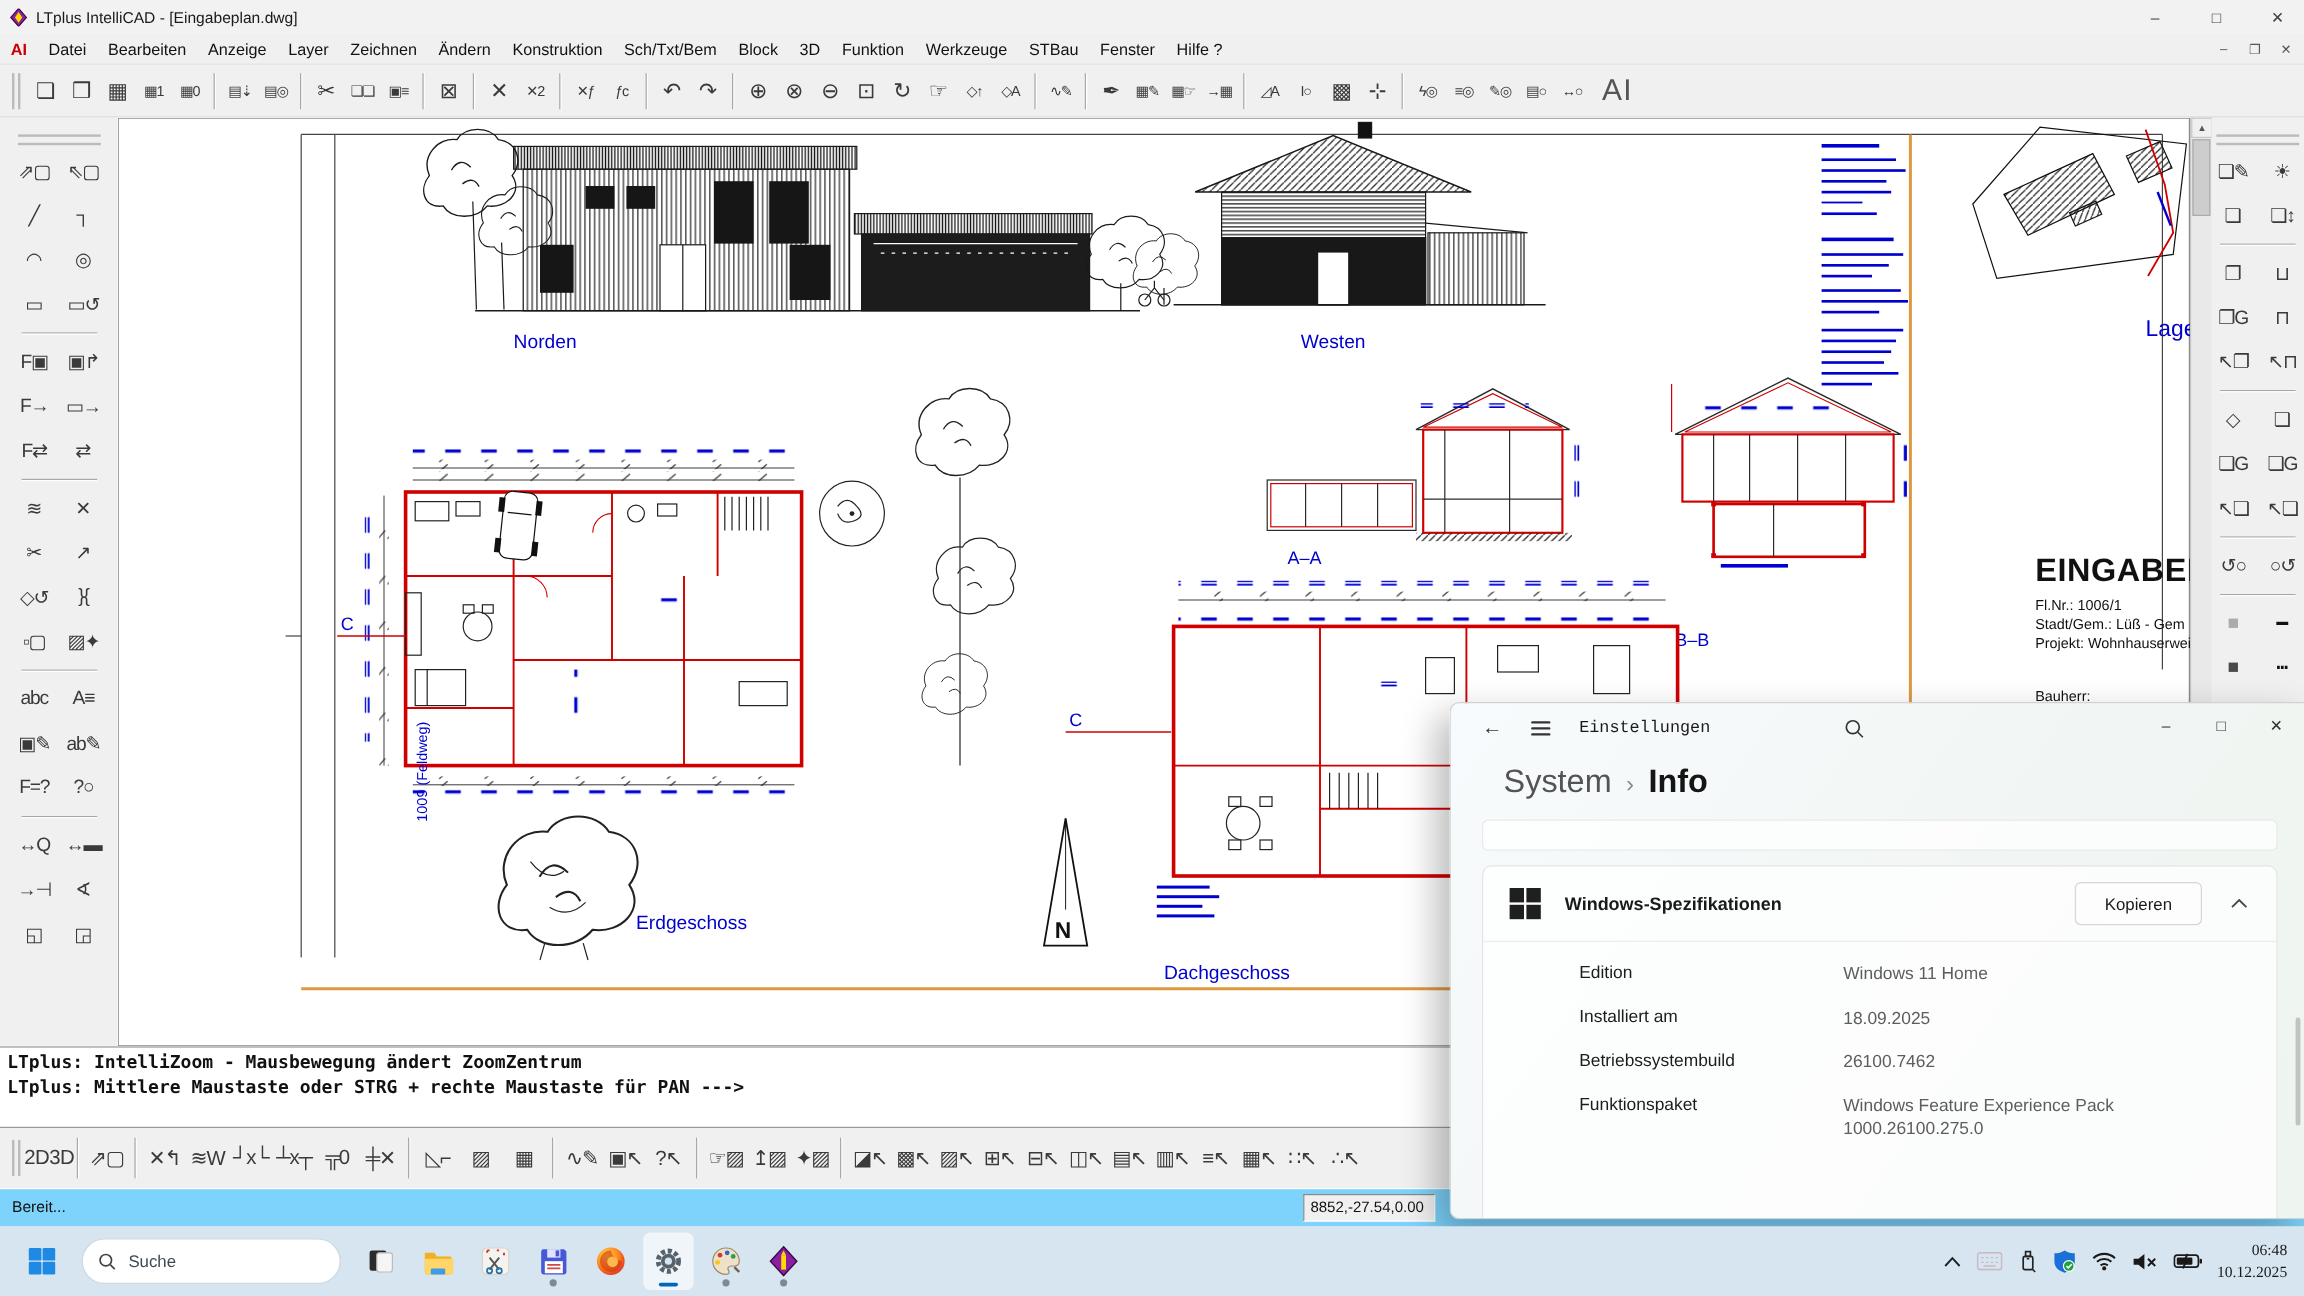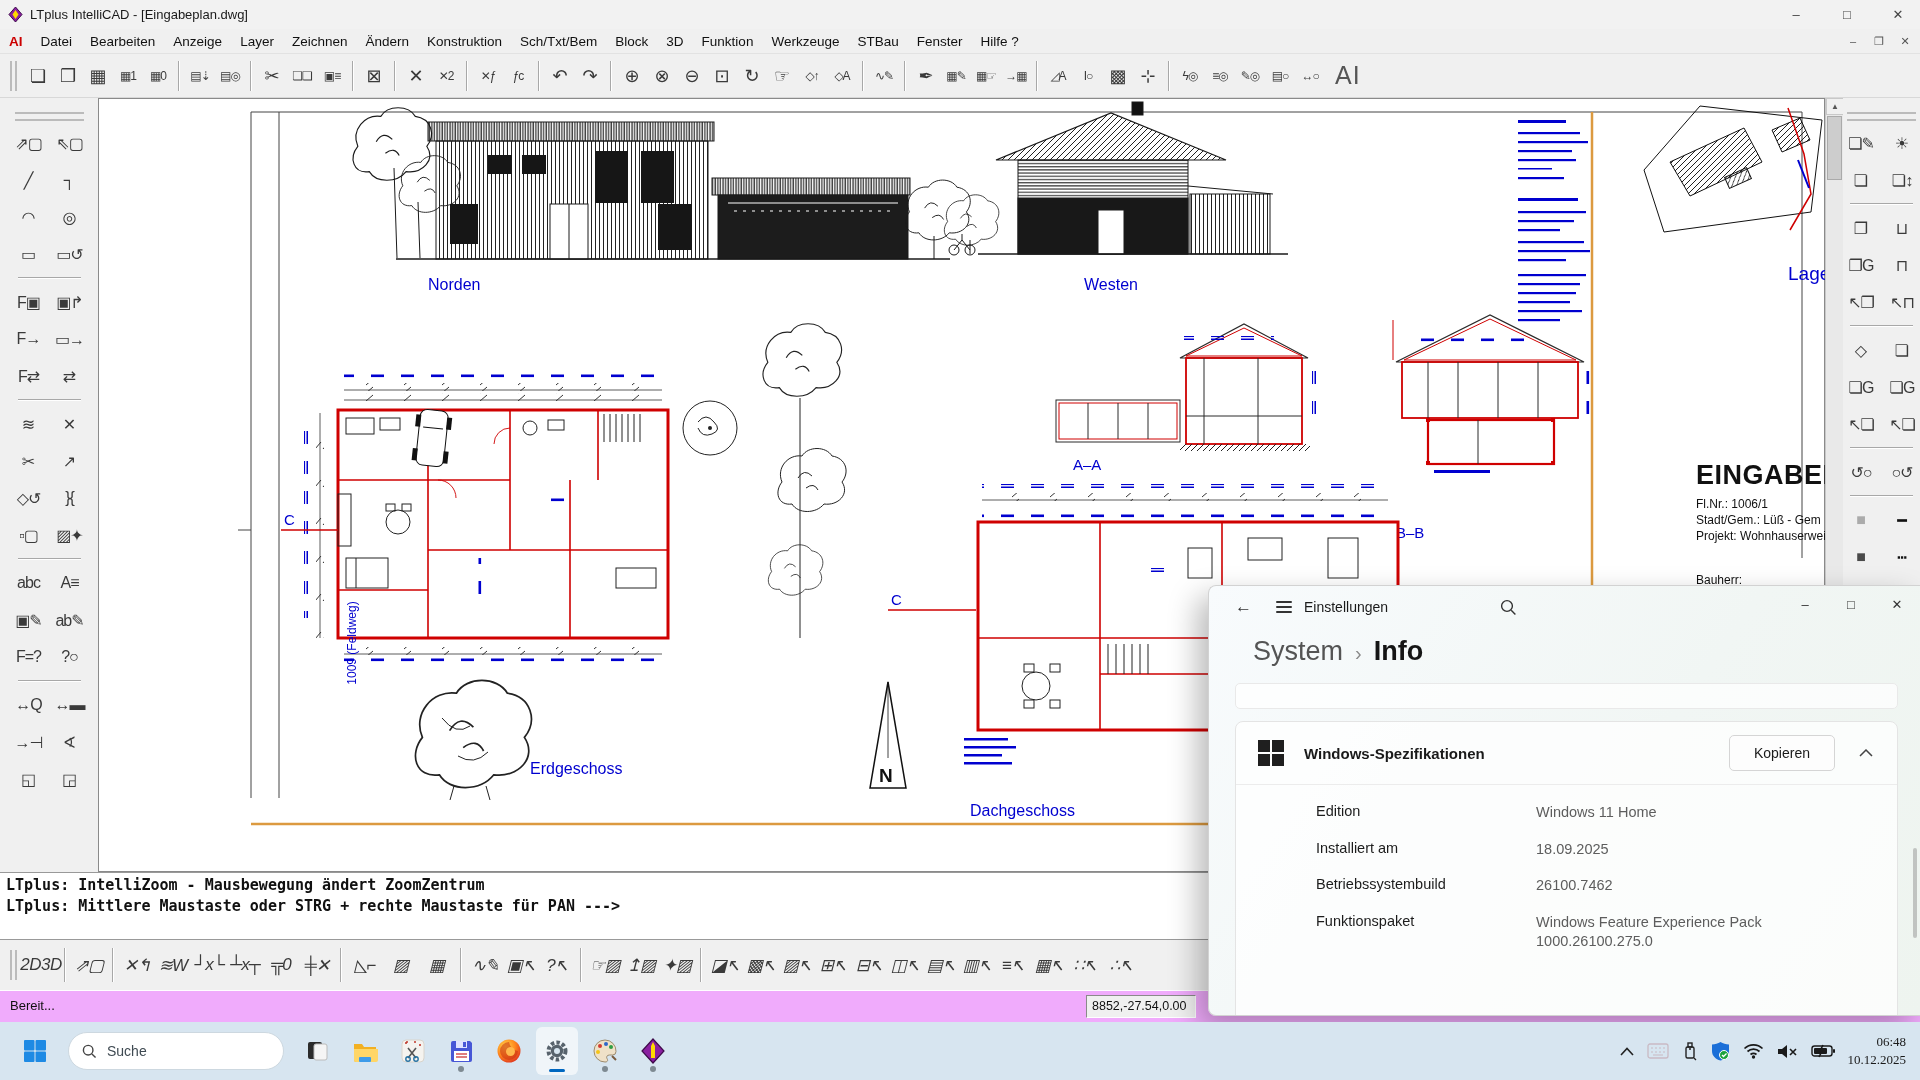--- a/index.html
+++ b/index.html
@@ -61,40 +61,40 @@
 
   
   #cmdline { position:absolute; left:0; top:872px; width:1920px; height:68px; background:#fff;
     border-top:1px solid #999; border-bottom:1px solid #999;
     font-family:"DejaVu Sans Mono", monospace; font-size:15px; font-weight:600; color:#111;
     padding:2px 6px; line-height:21px; }
 
   
   #tb-bottom { position:absolute; left:0; top:940px; width:1920px; height:50px; background:#f0f0f0;
     display:flex; align-items:center; padding-left:10px; }
-  #tb-bottom .icn { width:36px; height:40px; font-size:17px;font-style:italic; }
+  #tb-bottom .icn { width:36px; height:40px; font-size:17px; }
   #tb-bottom .vsep { height:34px; }
 
   
-  #statusbar { position:absolute; left:0; top:990px; width:1920px; height:32px; background:#f0abfc;
+  #statusbar { position:absolute; left:0; top:990px; width:1920px; height:32px; background:#7dd3fc;
     border-top:1px solid #fff; font-size:13px; color:#111; }
   #status-ready { position:absolute; left:10px; top:7px; }
   #coords { position:absolute; left:1086px; top:4px; width:110px; height:23px; padding:3px 5px;
     font-size:12.5px; border:1px solid; border-color:#8a8a8a #fff #fff #8a8a8a; background:#f0f0f0; }
 
   
   #settings { position:absolute; left:1208px; top:585px; width:712px; height:431px; z-index:50;
     background:linear-gradient(125deg,#f8fbfd 0%,#f1f6f4 55%,#eef4ef 100%);
     border:1px solid #d2d2d2; border-right:none; border-radius:8px 0 0 8px;
     box-shadow:-10px 12px 30px rgba(0,0,0,.28); overflow:hidden; color:#1a1a1a; }
   #s-header { position:relative; height:42px; display:flex; align-items:center; padding-left:26px; }
   #s-back { font-size:17px; color:#333; }
   .burger { display:inline-flex; flex-direction:column; gap:3px; margin-left:24px; }
   .burger i { width:16px; height:2px; background:#333; border-radius:1px; }
-  #s-title { margin-left:12px; font-size:14px; }
+  #s-title { margin-left:24px; font-size:14px;font-family:Liberation Mono, monospace; }
   #s-search-icon { margin-left:112px; }
   #s-controls { position:absolute; right:0; top:0; display:flex; }
   .sc { width:46px; height:36px; display:flex; align-items:center; justify-content:center;
     font-size:13px; color:#333; font-weight:300; }
   #s-breadcrumb { padding:8px 0 0 44px; font-size:27px; display:flex; align-items:baseline; gap:12px; }
   #s-bc-parent { color:#545454; font-weight:400; }
   #s-bc-sep { color:#8a8a8a; font-size:20px; }
   #s-bc-page { color:#151515; font-weight:700; }
   #s-body { padding:16px 22px 0 26px; }
   #card-partial { height:26px; background:rgba(255,255,255,.72); border:1px solid #e9e9e9;

